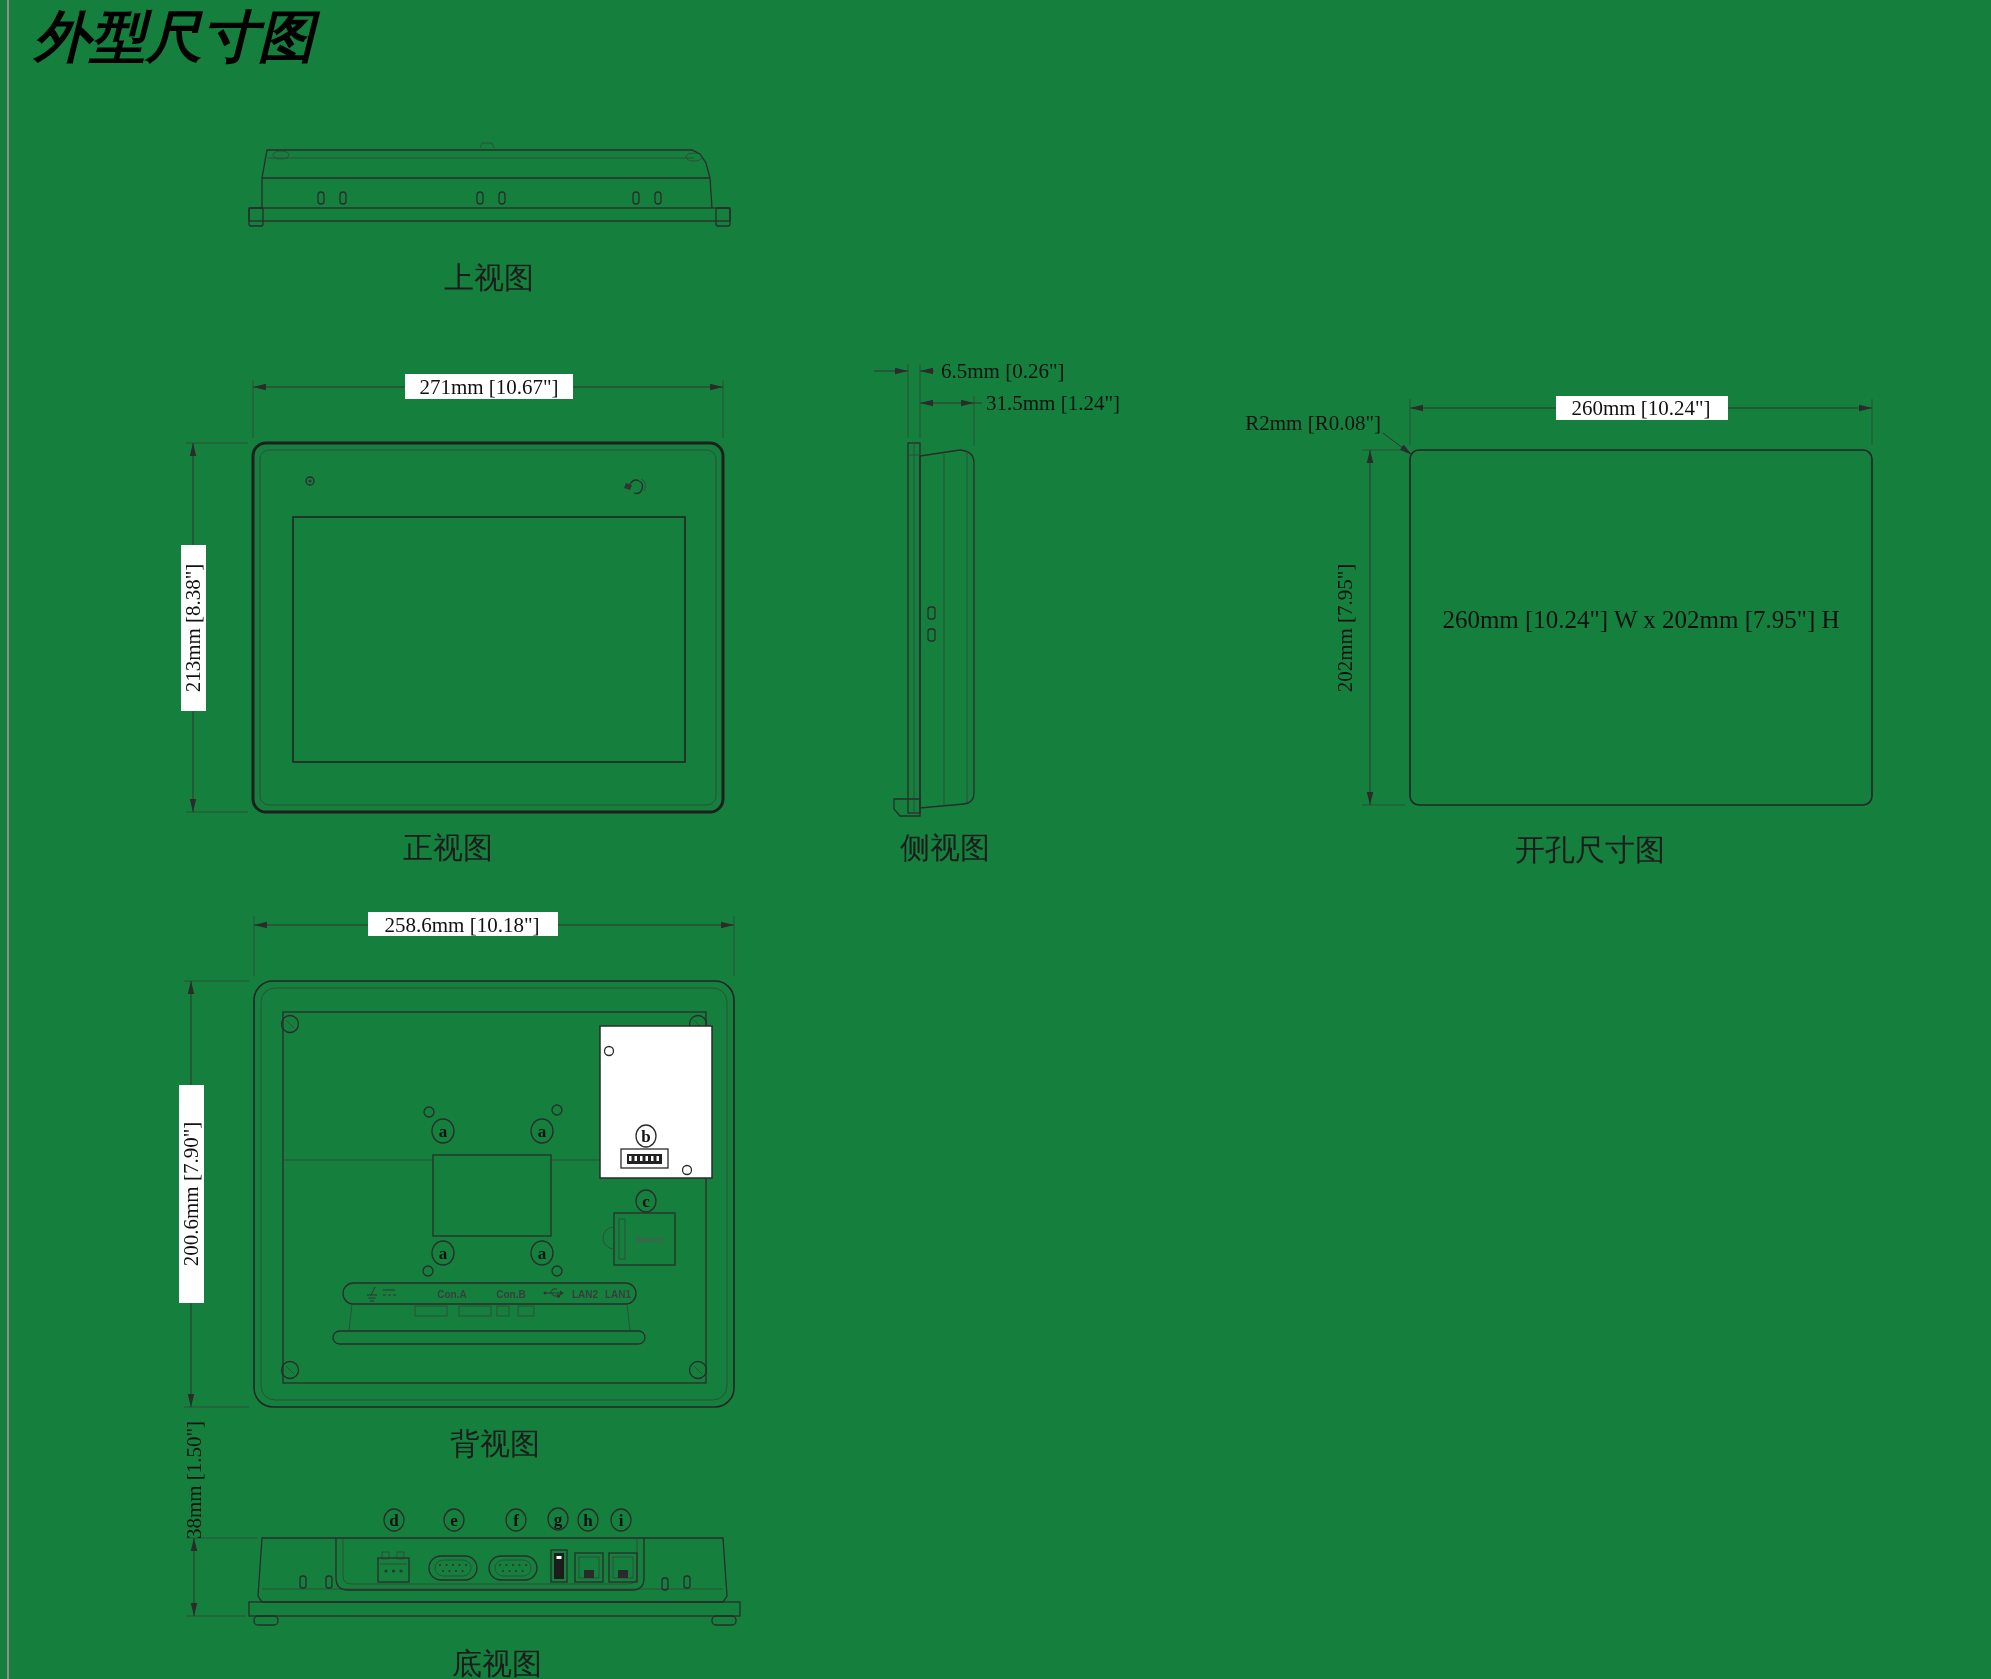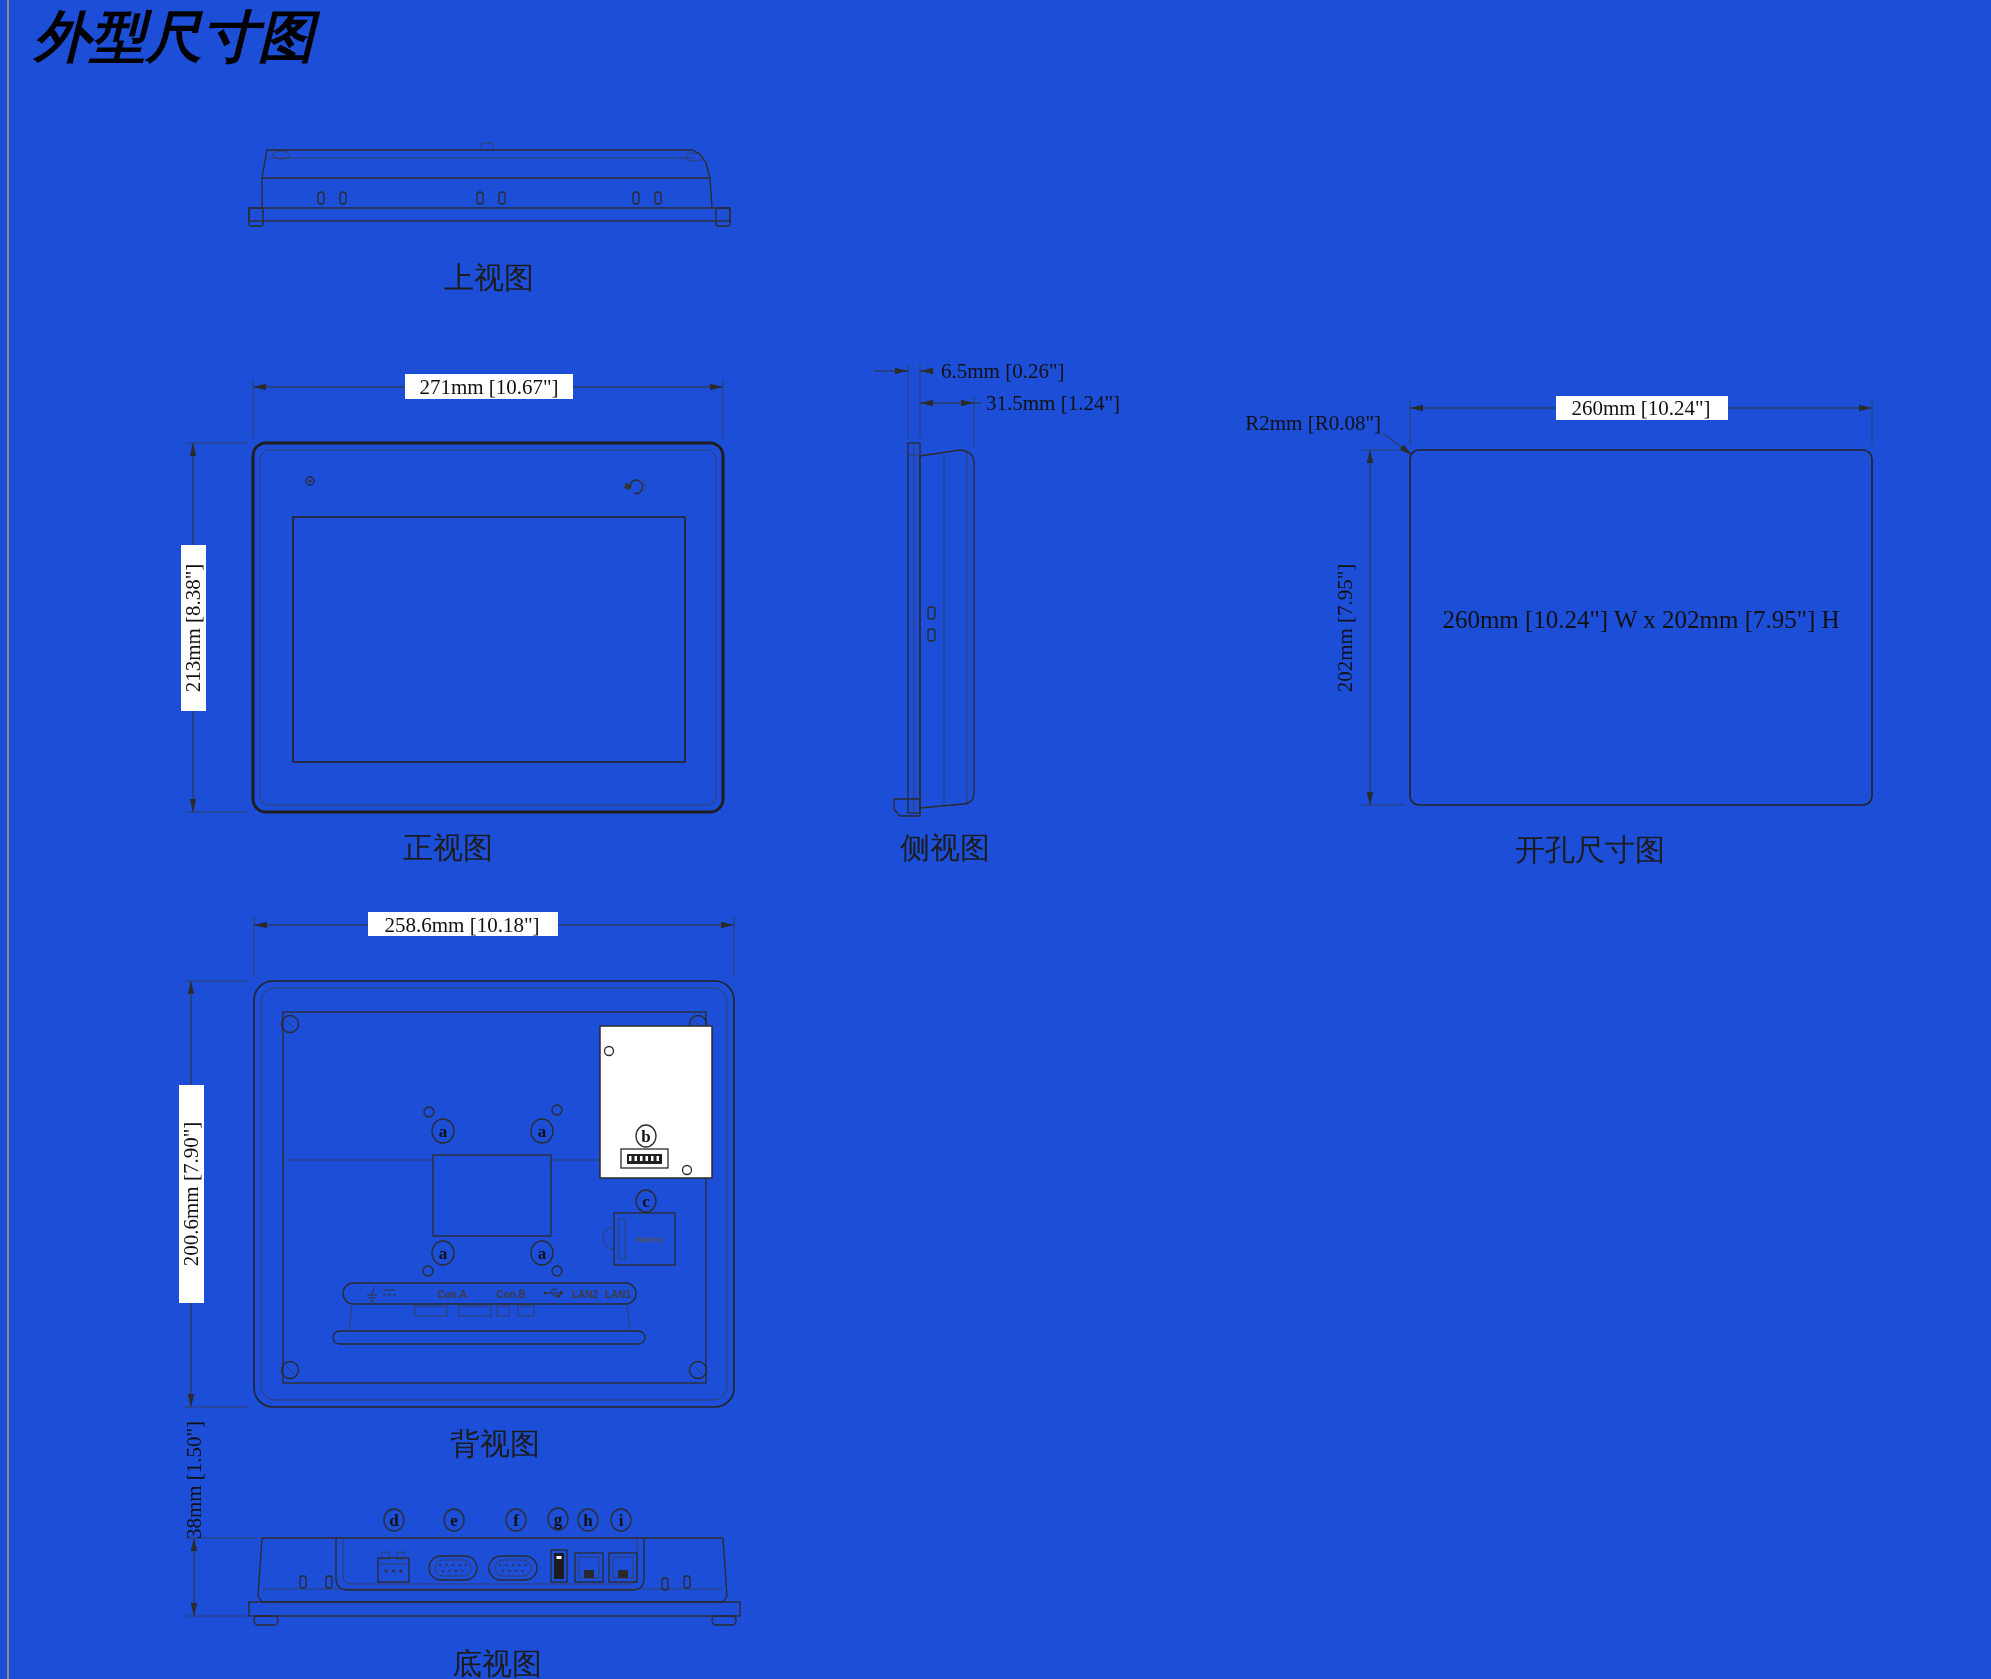--- a/index.html
+++ b/index.html
@@ -1,16 +1,16 @@
 <!DOCTYPE html>
 <html><head>
 <meta charset="utf-8">
 <style>
   html,body{margin:0;padding:0;background:#ffffff;}
-  #canvas{position:relative;width:1991px;height:1679px;background:#1d4ed8;overflow:hidden;
+  #canvas{position:relative;width:1991px;height:1679px;background:#15803d;overflow:hidden;
           font-family:"Liberation Serif", serif;}
   svg{position:absolute;left:0;top:0;}
   .ln{stroke:#2b2b2b;fill:none;stroke-width:1.3;}
   .thin{stroke:#3a3a3a;fill:none;stroke-width:0.7;}
   .thick{stroke:#1f1f1f;fill:none;stroke-width:3;}
   .med{stroke:#242424;fill:none;stroke-width:1.6;}
   .dim{stroke:#333;fill:none;stroke-width:1;}
   .dimtxt{font:21px "Liberation Serif", serif; fill:#111;}
   .dimtxt2{font:25px "Liberation Serif", serif; fill:#111;}
   .cn{font:30px "DejaVu Serif", serif; fill:#1c1c1c;}

